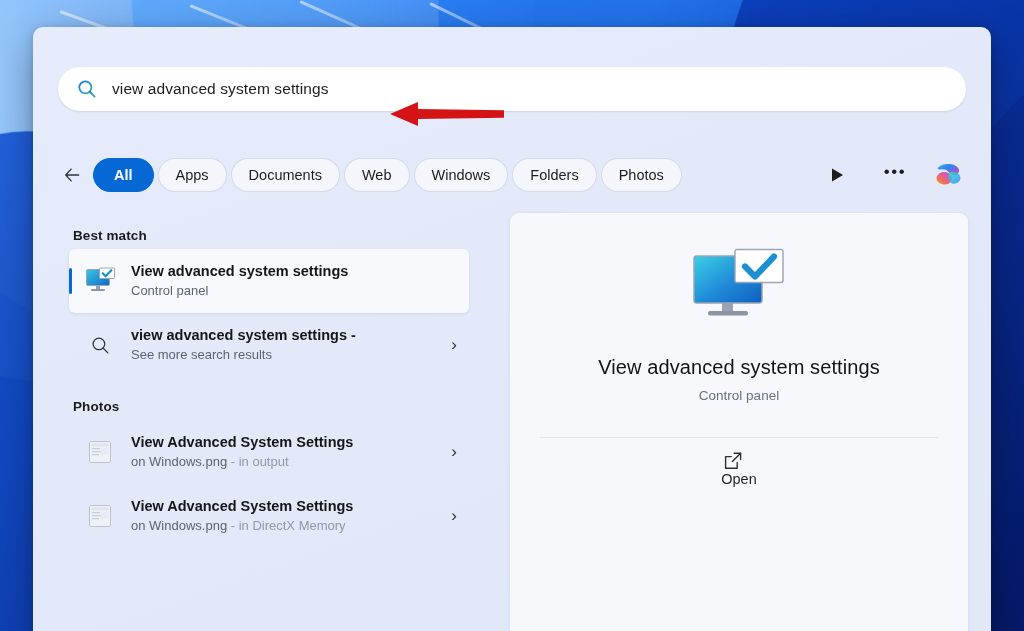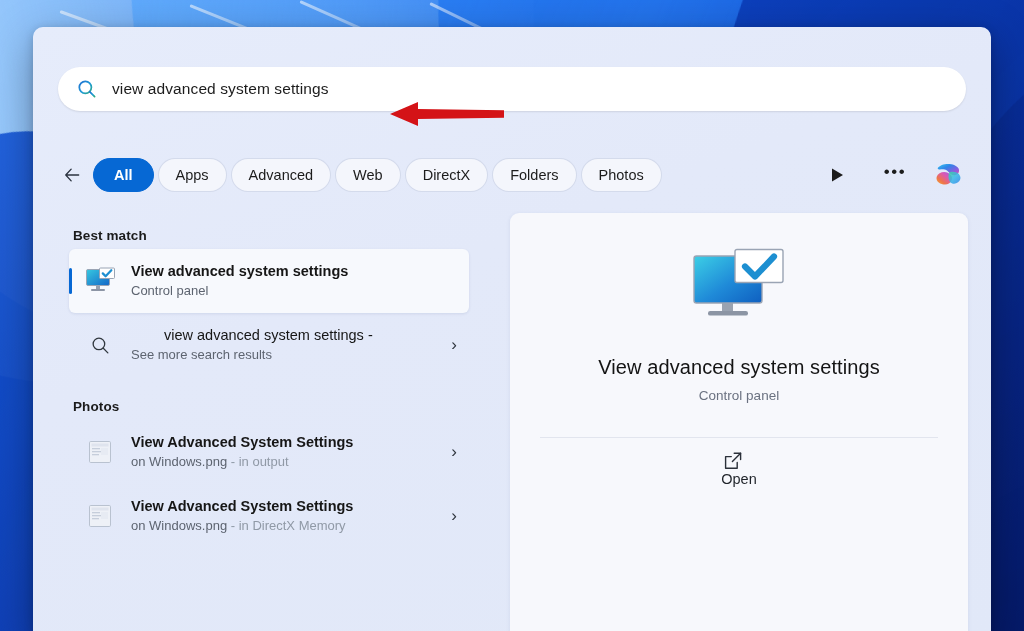--- a/index.html
+++ b/index.html
@@ -120,21 +120,21 @@
     border-radius: 6px; cursor: pointer;
   }
   .result-row.selected { background: #f7f9fd; box-shadow: 0 1px 3px rgba(30,50,110,.10); }
   .sel-indicator {
     position: absolute; left: 0px; top: 19px; width: 3px; height: 26px;
     background: #0668d4; border-radius: 2px;
   }
   .row-icon { width: 34px; height: 34px; flex: none; margin-right: 14px; display: flex; align-items: center; justify-content: center; }
   .row-text { flex: 1 1 auto; min-width: 0; }
   .row-title { font-size: 14.5px; font-weight: 700; color: #161616; line-height: 1.35; white-space: nowrap; }
-  .row-title.light { font-weight: 400; margin-left: 33px; }
+  .row-title.light { font-weight: 700; }
   .row-sub { font-size: 13px; color: #5d6470; line-height: 1.4; white-space: nowrap; }
   .row-sub .dim { color: #9099a6; }
   .chevron { flex: none; color: #30363f; font-size: 17px; padding-left: 8px; }
 
   
   #preview-card {
     position: absolute; left: 477px; top: 186px; width: 458px; bottom: 0;
     background: #f7f8fc; border-radius: 9px 9px 0 0;
     box-shadow: 0 1px 4px rgba(35,55,110,.09);
     display: flex; flex-direction: column; align-items: center;
@@ -192,23 +192,23 @@
     </svg>
 
     <div id="filter-row">
       <div id="back-button">
         <svg width="20" height="20" viewBox="0 0 24 24">
           <path d="M11 5 L4.5 12 L11 19 M4.5 12 L20 12" fill="none" stroke="#2b3340" stroke-width="1.6" stroke-linecap="round" stroke-linejoin="round"></path>
         </svg>
       </div>
       <div class="pill active">All</div>
       <div class="pill">Apps</div>
-      <div class="pill">Advanced</div>
+      <div class="pill">Documents</div>
       <div class="pill">Web</div>
-      <div class="pill">DirectX</div>
+      <div class="pill">Windows</div>
       <div class="pill">Folders</div>
       <div class="pill">Photos</div>
       <div id="filter-spacer"></div>
       <div id="play-button">
         <svg width="15" height="16" viewBox="0 0 15 16">
           <path d="M2 1.5 L13 8 L2 14.5 Z" fill="#1c1c1c"></path>
         </svg>
       </div>
       <div id="more-button">•••</div>
       <svg id="copilot-button" viewBox="0 0 40 40">

